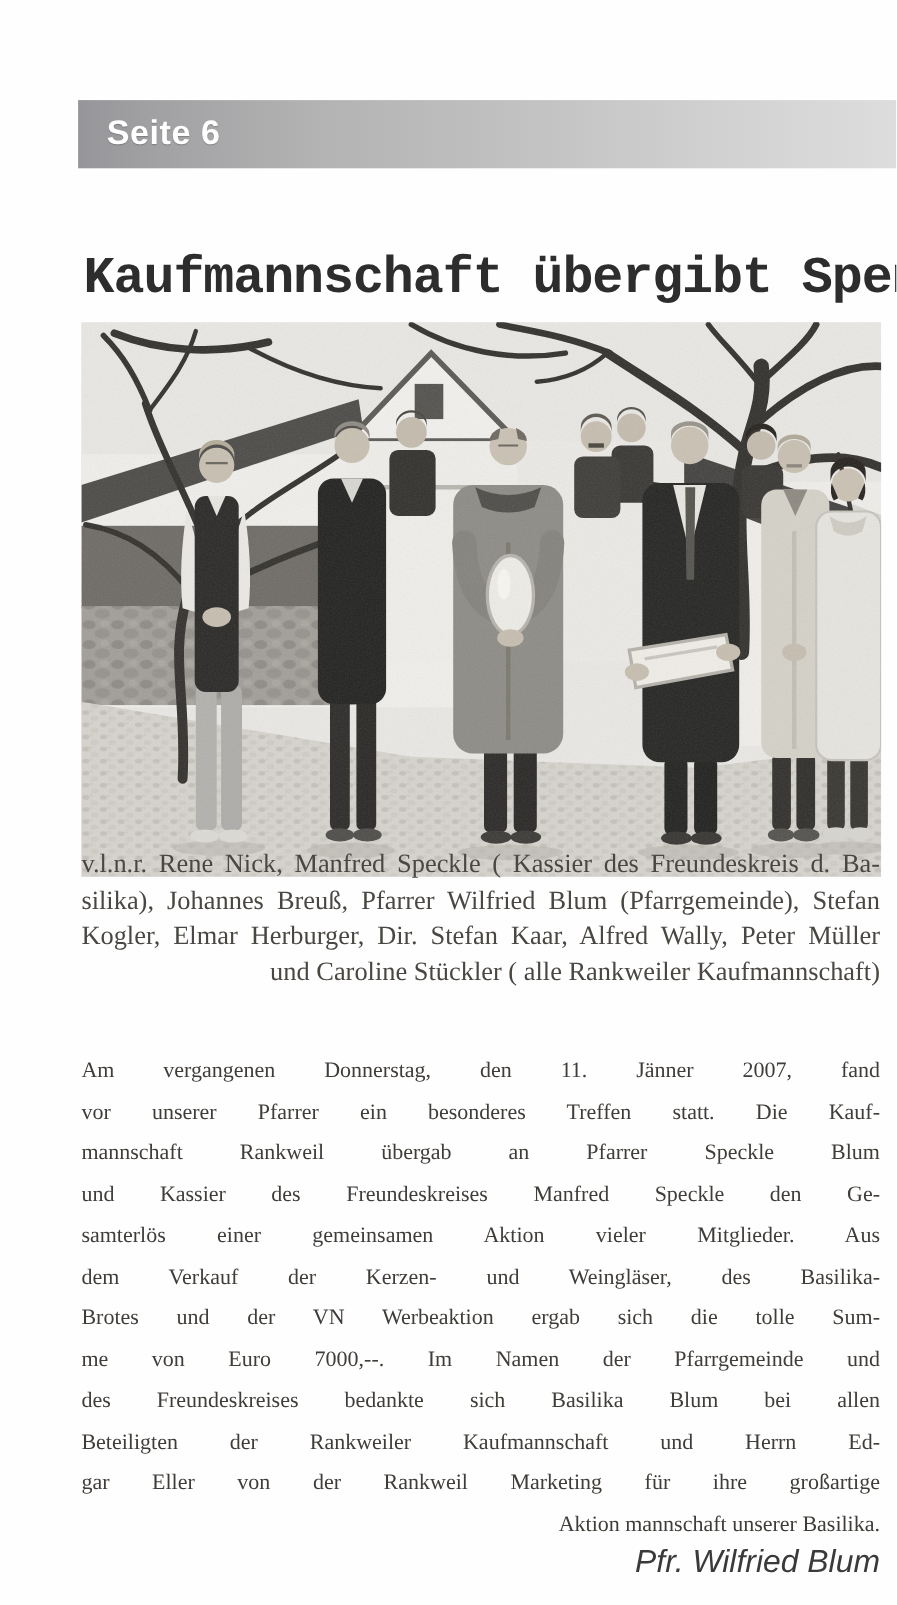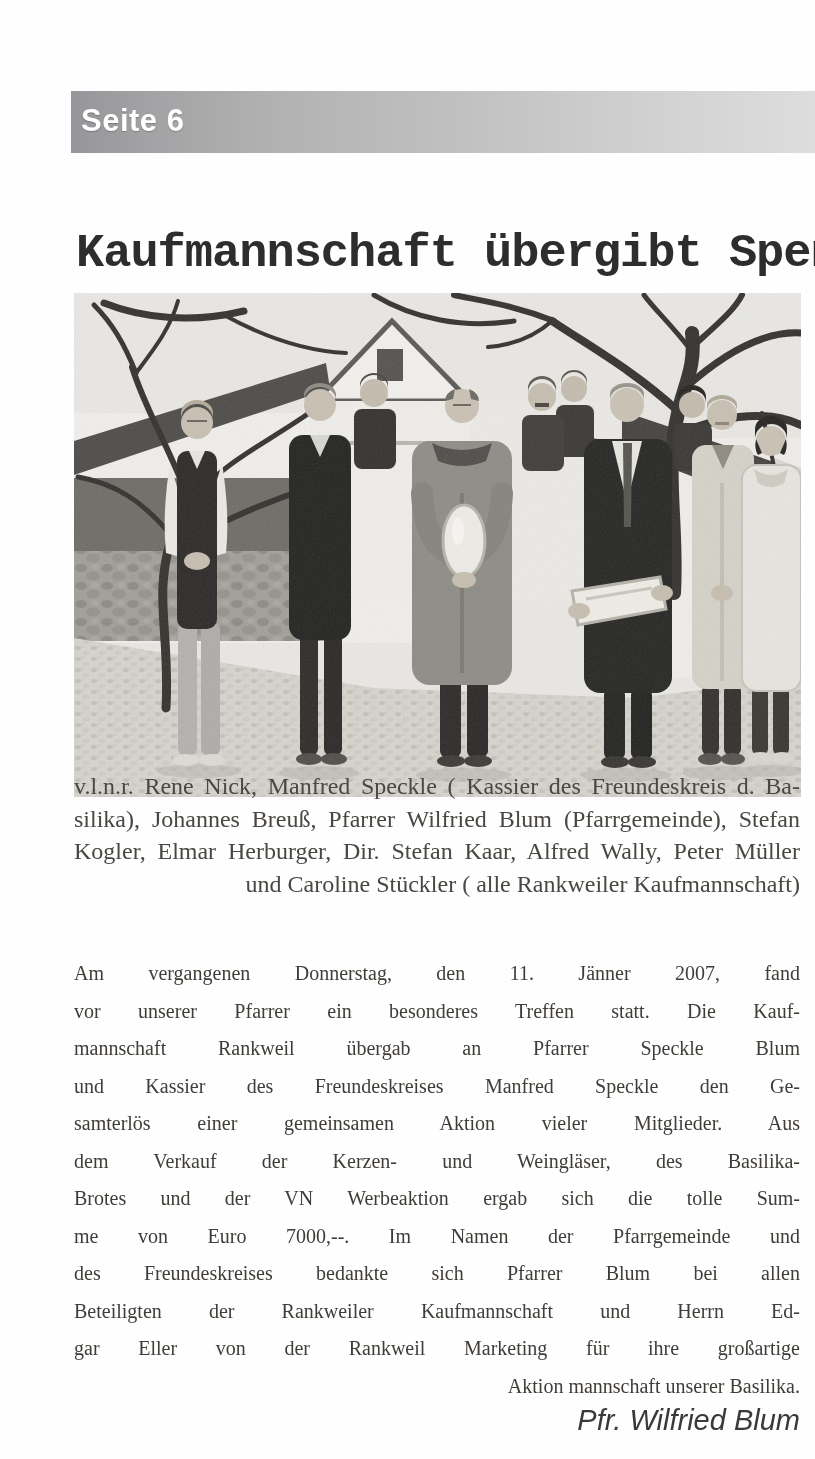--- a/index.html
+++ b/index.html
@@ -10,21 +10,21 @@
     overflow:hidden;
     font-family:"Liberation Serif", serif;
   }
   
   .header-bar{
     position:absolute;left:71px;top:91px;width:744px;height:62px;
     background:linear-gradient(to right,#96969a 0%,#a2a2a4 10%,#b2b2b3 28%,#c2c2c2 55%,#d2d2d2 80%,#dddddd 100%);
   }
   .header-bar .page-label{
     display:inline-block;
-    padding-left:10px;line-height:60px;
+    padding-left:26px;line-height:60px;
     font-family:"Liberation Sans", sans-serif;
     font-weight:bold;font-size:31px;color:#ffffff;
     text-shadow:0 1px 1px rgba(60,60,60,.35);
     letter-spacing:.5px;
   }
   
   .headline{
     position:absolute;left:76px;top:229px;width:726px;
     font-family:Liberation Mono, monospace;
     font-weight:bold;font-size:47px;line-height:50px;
@@ -270,21 +270,21 @@
 
   <div class="bodytext">
     <div class="jline">Am vergangenen Donnerstag, den 11. Jänner 2007,  fand</div>
     <div class="jline">vor unserer Pfarrer ein besonderes Treffen statt. Die Kauf-</div>
     <div class="jline">mannschaft Rankweil übergab an Pfarrer Speckle Blum</div>
     <div class="jline">und Kassier des Freundeskreises Manfred Speckle den Ge-</div>
     <div class="jline">samterlös einer gemeinsamen Aktion vieler Mitglieder. Aus</div>
     <div class="jline">dem Verkauf der Kerzen- und Weingläser, des Basilika-</div>
     <div class="jline">Brotes und der VN Werbeaktion ergab sich die tolle Sum-</div>
     <div class="jline">me von Euro 7000,--. Im Namen der Pfarrgemeinde und</div>
-    <div class="jline">des Freundeskreises bedankte sich Pfarrer Blum bei allen</div>
+    <div class="jline">des Freundeskreises bedankte sich Basilika Blum bei allen</div>
     <div class="jline">Beteiligten der Rankweiler Kaufmannschaft und Herrn Ed-</div>
     <div class="jline">gar Eller von der Rankweil Marketing für ihre großartige</div>
     <div class="lline">Aktion mannschaft unserer Basilika.</div>
   </div>
 
   <div class="signature">Pfr. Wilfried Blum</div>
 
 </div>
 
 </body></html>

